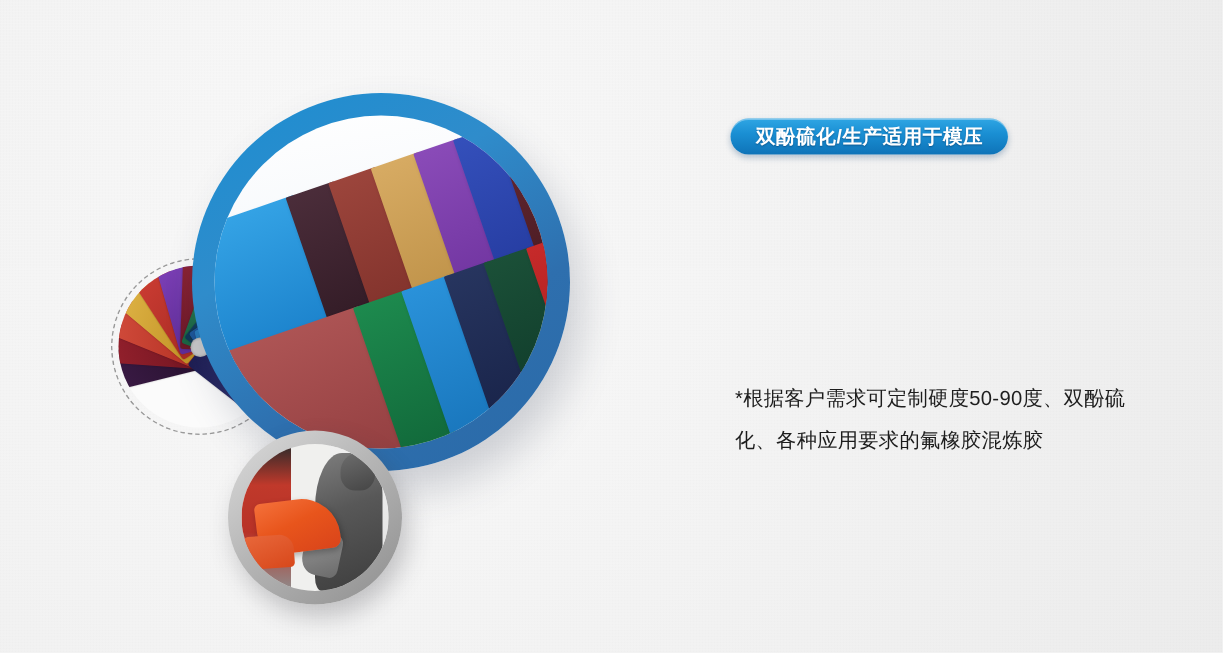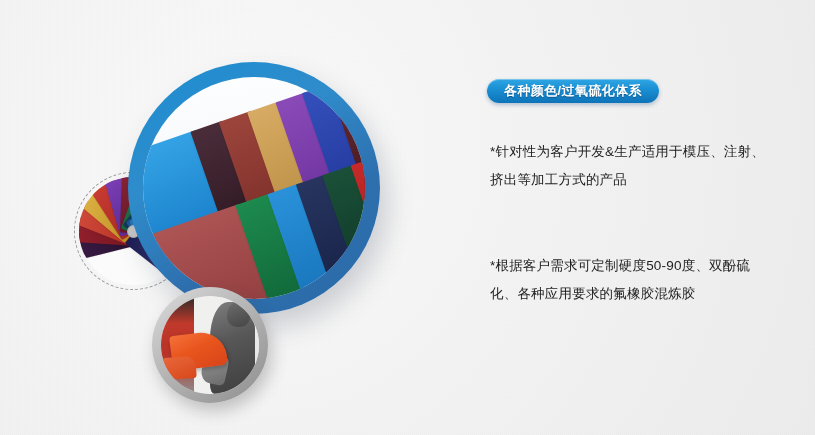--- a/index.html
+++ b/index.html
@@ -279,20 +279,19 @@
         <div class="w-head"></div>
         <div class="w-arm"></div>
         <div class="w-sheet"></div>
         <div class="w-sheet2"></div>
       </div>
     </div>
 
   </div>
 
   <div class="panel">
-    <div class="badge">各种颜色/过氧硫化体系</div>
-
-    <div class="para para-1">*针对性为客户开发&amp;生产适用于模压、注射、挤出等加工方式的产品</div>
+    <div class="badge">双酚硫化/生产适用于模压</div>
+
 
     <div class="para para-2">*根据客户需求可定制硬度50-90度、双酚硫化、各种应用要求的氟橡胶混炼胶</div>
   </div>
 
 </div>
 
 </body></html>

